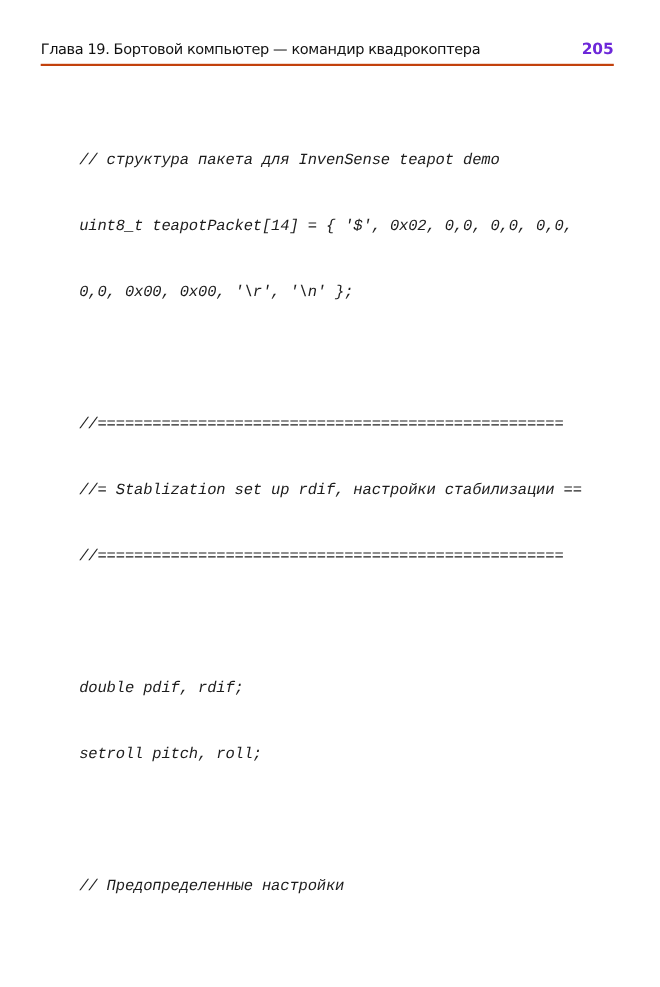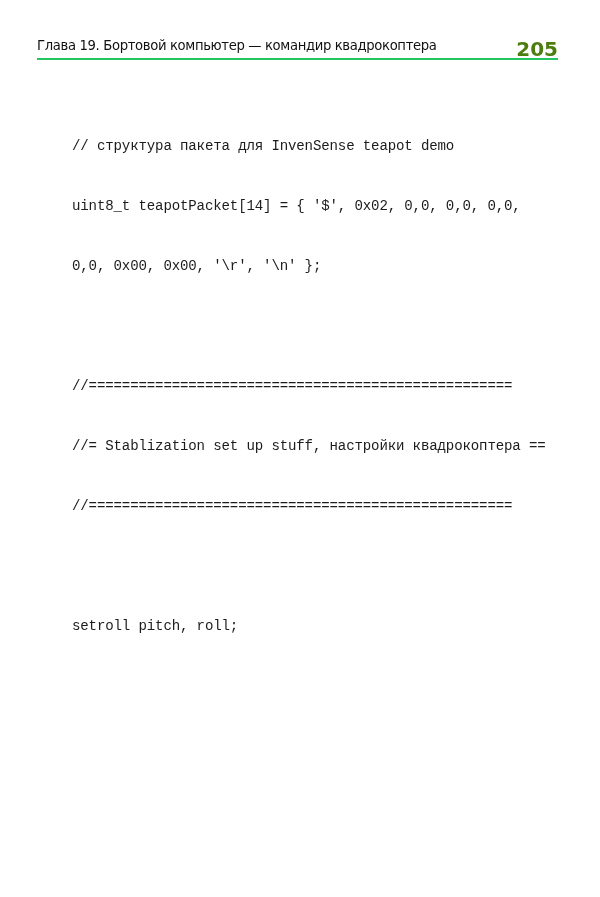--- a/index.html
+++ b/index.html
@@ -13,79 +13,82 @@
       position: relative;
       overflow: hidden;
       color: #1a1a1a;
     }
     .page-header {
       position: absolute;
       left: 37px;
       top: 36px;
       width: 521px;
       height: 22px;
-      border-bottom: 2px solid #22c55e;
+      border-bottom: 2px solid #c2410c;
       font-family: "DejaVu Sans", sans-serif;
     }
     .chapter-title {
       position: absolute;
       left: 0;
       top: 2px;
       font-size: 13.2px;
       letter-spacing: -0.35px;
       color: #111;
       white-space: nowrap;
     }
     .page-number {
       position: absolute;
       right: 0;
       top: 1px;
-      font-size: 20px;
+      font-size: 14px;
       font-weight: bold;
-      color: #4d7c0f;
+      color: #6d28d9;
     }
     .code {
       position: absolute;
       left: 72px;
       top: 96px;
       width: 500px;
       font-family: "Liberation Mono", "DejaVu Sans Mono", monospace;
       font-size: 14.1px;
       line-height: 20px;
       color: #1c1c1c;
       white-space: pre;
       letter-spacing: -0.15px;
     }
     .code-line {
       display: block;
       height: 20px;
+      font-style: italic;
     }
     .code-line.blank {
       height: 20px;
     }
   </style>
 </head>
 <body>
 
 <div class="page-header">
   <span class="chapter-title">Глава 19. Бортовой компьютер — командир квадрокоптера</span>
   <span class="page-number">205</span>
 </div>
 
 <div class="code">
   <span class="code-line">// структура пакета для InvenSense teapot demo</span>
   <span class="code-line">uint8_t teapotPacket[14] = { '$', 0x02, 0,0, 0,0, 0,0,</span>
   <span class="code-line">0,0, 0x00, 0x00, '\r', '\n' };</span>
   <span class="code-line blank"></span>
   <span class="code-line">//===================================================</span>
-  <span class="code-line">//= Stablization set up stuff, настройки квадрокоптера ==</span>
+  <span class="code-line">//= Stablization set up rdif, настройки стабилизации ==</span>
   <span class="code-line">//===================================================</span>
   <span class="code-line blank"></span>
+  <span class="code-line">double pdif, rdif;</span>
   <span class="code-line">setroll pitch, roll;</span>
   <span class="code-line blank"></span>
+  <span class="code-line">// Предопределенные настройки</span>
   
   
   
   
   
   
   
   
   
   

